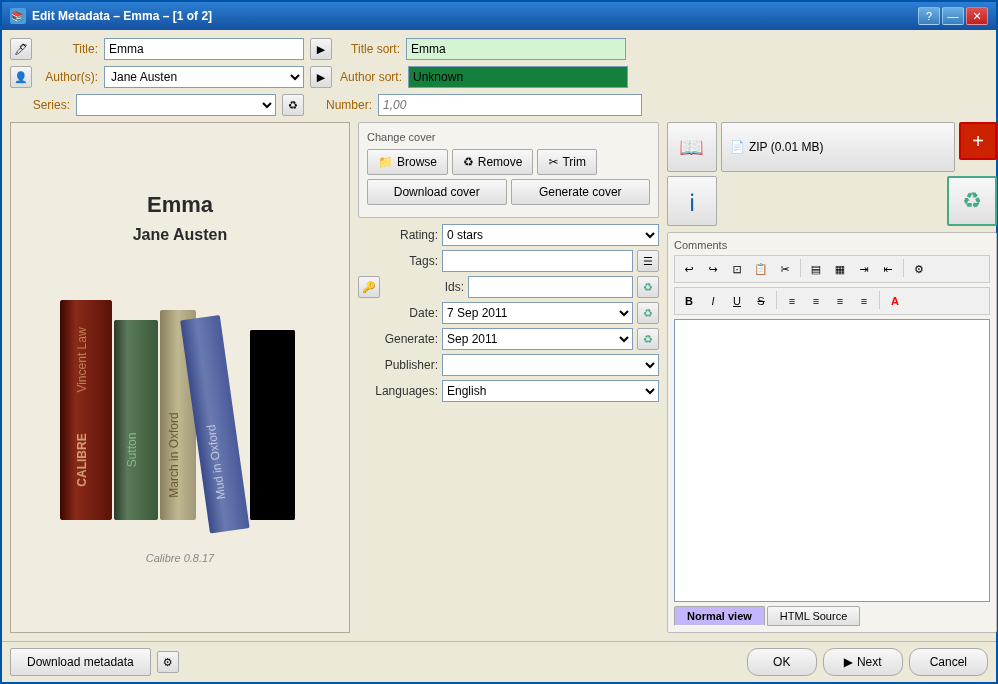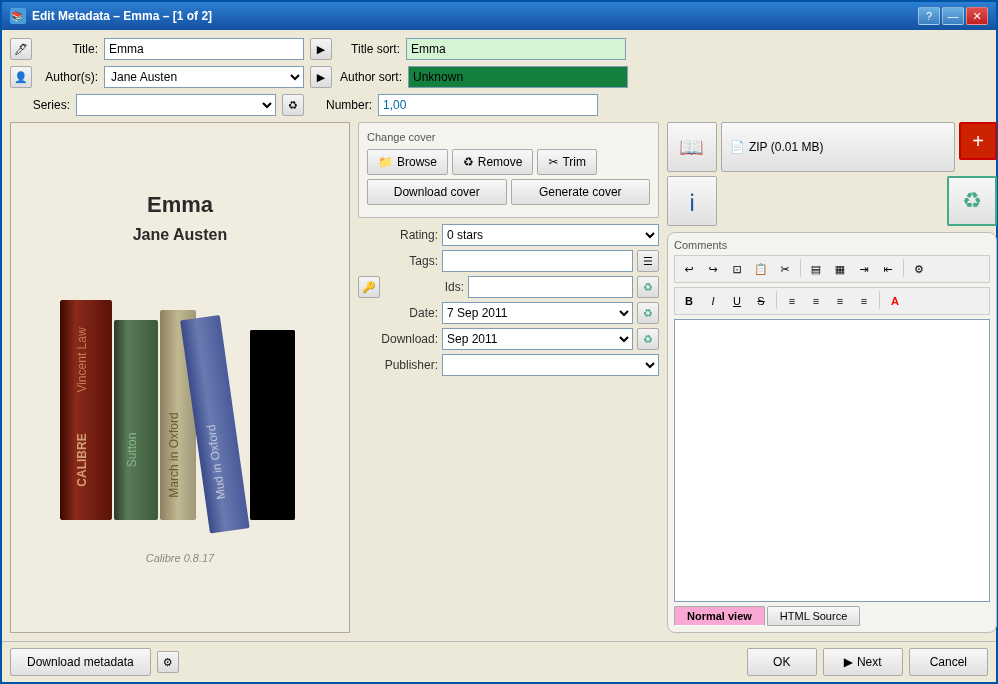--- a/index.html
+++ b/index.html
@@ -24,21 +24,21 @@
       width: 22px; height: 18px; border: 1px solid rgba(255,255,255,0.4);
       background: linear-gradient(to bottom, #6bb0e0, #3a7fc0);
       color: white; font-size: 11px; cursor: pointer; display: flex; align-items: center; justify-content: center;
       border-radius: 2px;
     }
     .titlebar-btn.close { background: linear-gradient(to bottom, #e05050, #c02020); }
 
     .content { display: flex; flex-direction: column; flex: 1; padding: 8px; gap: 6px; }
 
     .top-fields { display: flex; align-items: center; gap: 8px; flex-wrap: wrap; }
-    .field-label { color: #000000; min-width: 60px; text-align: right; }
+    .field-label { color: #a16207; min-width: 60px; text-align: right; }
 
     .input-field {
       border: 1px solid #7f9db9; background: white; padding: 2px 4px; height: 22px;
     }
     .input-green { background: #d4f4d4; }
     .input-red { background: #15803d; }
 
     .icon-btn {
       width: 22px; height: 22px; border: 1px solid #aaa; background: linear-gradient(to bottom, #f5f5f5, #ddd);
       cursor: pointer; display: flex; align-items: center; justify-content: center; font-size: 11px;
@@ -73,21 +73,21 @@
       display: flex; align-items: center; gap: 4px; border-radius: 2px;
     }
 
     .meta-fields { display: flex; flex-direction: column; gap: 4px; }
     .meta-row { display: flex; align-items: center; gap: 4px; }
     .meta-label { min-width: 80px; text-align: right; color: #333; }
     .meta-input { border: 1px solid #7f9db9; background: white; height: 22px; padding: 2px 4px; flex: 1; }
     .meta-select { border: 1px solid #7f9db9; background: white; height: 22px; flex: 1; }
 
     .comments-panel {
-      border: 1px solid #bbb; background: #f5f3ee; padding: 6px; border-radius: 8px; flex: 1;
+      border: 1px solid #bbb; background: #f5f3ee; padding: 6px; border-radius: 2px; flex: 1;
       display: flex; flex-direction: column;
     }
     .comments-title { font-size: 11px; color: #555; margin-bottom: 4px; }
     .comments-toolbar { display: flex; flex-wrap: wrap; gap: 2px; margin-bottom: 4px; border: 1px solid #ccc; padding: 3px; background: #f0f0f0; }
     .toolbar-btn {
       width: 22px; height: 20px; border: 1px solid transparent; background: transparent;
       cursor: pointer; font-size: 11px; display: flex; align-items: center; justify-content: center;
       border-radius: 2px;
     }
     .toolbar-separator { width: 1px; background: #ccc; margin: 0 2px; height: 18px; }
@@ -124,30 +124,30 @@
     }
     .download-meta-btn {
       border: 1px solid #aaa; background: linear-gradient(to bottom, #f8f8f8, #e0e0e0);
       padding: 4px 16px; cursor: pointer; font-size: 12px; height: 28px;
       display: flex; align-items: center; gap: 4px; border-radius: 2px;
     }
     .dialog-buttons { display: flex; gap: 6px; }
     .dialog-btn {
       border: 1px solid #aaa; background: linear-gradient(to bottom, #f8f8f8, #e0e0e0);
       padding: 4px 20px; cursor: pointer; font-size: 12px; height: 28px;
-      display: flex; align-items: center; gap: 4px; border-radius: 2px; min-width: 70px;
+      display: flex; align-items: center; gap: 4px; border-radius: 11px; min-width: 70px;
       justify-content: center;
     }
 
     .view-tabs { display: flex; gap: 2px; margin-top: 4px; }
     .view-tab {
       border: 1px solid #aaa; padding: 3px 12px; cursor: pointer; font-size: 11px;
       background: linear-gradient(to bottom, #f8f8f8, #e0e0e0); border-radius: 2px 2px 0 0;
     }
-    .view-tab.active { background: #f9a8d4; border-bottom: 1px solid white; font-weight: bold; }
+    .view-tab.active { background: #c4b5fd; border-bottom: 1px solid white; font-weight: bold; }
 
     
     .books-container { width: 260px; height: 280px; }
 
     .field-group { display: flex; align-items: center; gap: 6px; }
 
     select { font-size: 12px; }
     input { font-size: 12px; }
   </style>
 </head>
@@ -206,21 +206,21 @@
       <div class="field-group">
         <span class="field-label">Series:</span>
         <select class="select-field" style="width:200px;">
           <option></option>
         </select>
         <button class="icon-btn">♻</button>
       </div>
 
       <div class="field-group">
         <span class="field-label">Number:</span>
-        <input class="input-field" style="width: 220px; color: #0369a1;" type="text" value="1,00">
+        <input class="input-field" style="width: 264px; color: #737373; font-style: italic;" type="text" value="1,00">
       </div>
     </div>
 
     <div class="main-area">
 
       <div class="book-cover-panel">
         <div class="book-title-text">Emma</div>
         <div class="book-author-text">Jane Austen</div>
 
         <div class="books-container">
@@ -328,34 +328,40 @@
 
           <div class="meta-row">
             <span class="meta-label">Date:</span>
             <select class="meta-select">
               <option>7 Sep 2011</option>
             </select>
             <button class="icon-btn" style="color:#4a8;">♻</button>
           </div>
 
           <div class="meta-row">
-            <span class="meta-label">Download:</span>
+            <span class="meta-label">Generate:</span>
             <select class="meta-select">
               <option>Sep 2011</option>
             </select>
             <button class="icon-btn" style="color:#4a8;">♻</button>
           </div>
 
           <div class="meta-row">
             <span class="meta-label">Publisher:</span>
             <select class="meta-select">
               <option></option>
             </select>
           </div>
 
+          <div class="meta-row">
+            <span class="meta-label">Languages:</span>
+            <select class="meta-select">
+              <option>English</option>
+            </select>
+          </div>
         </div>
 
       </div>
 
       <div class="right-side">
 
         <div class="format-panel">
           <div class="format-row">
 
             <button class="format-icon-btn" style="width:50px; height:50px;">📖</button>

